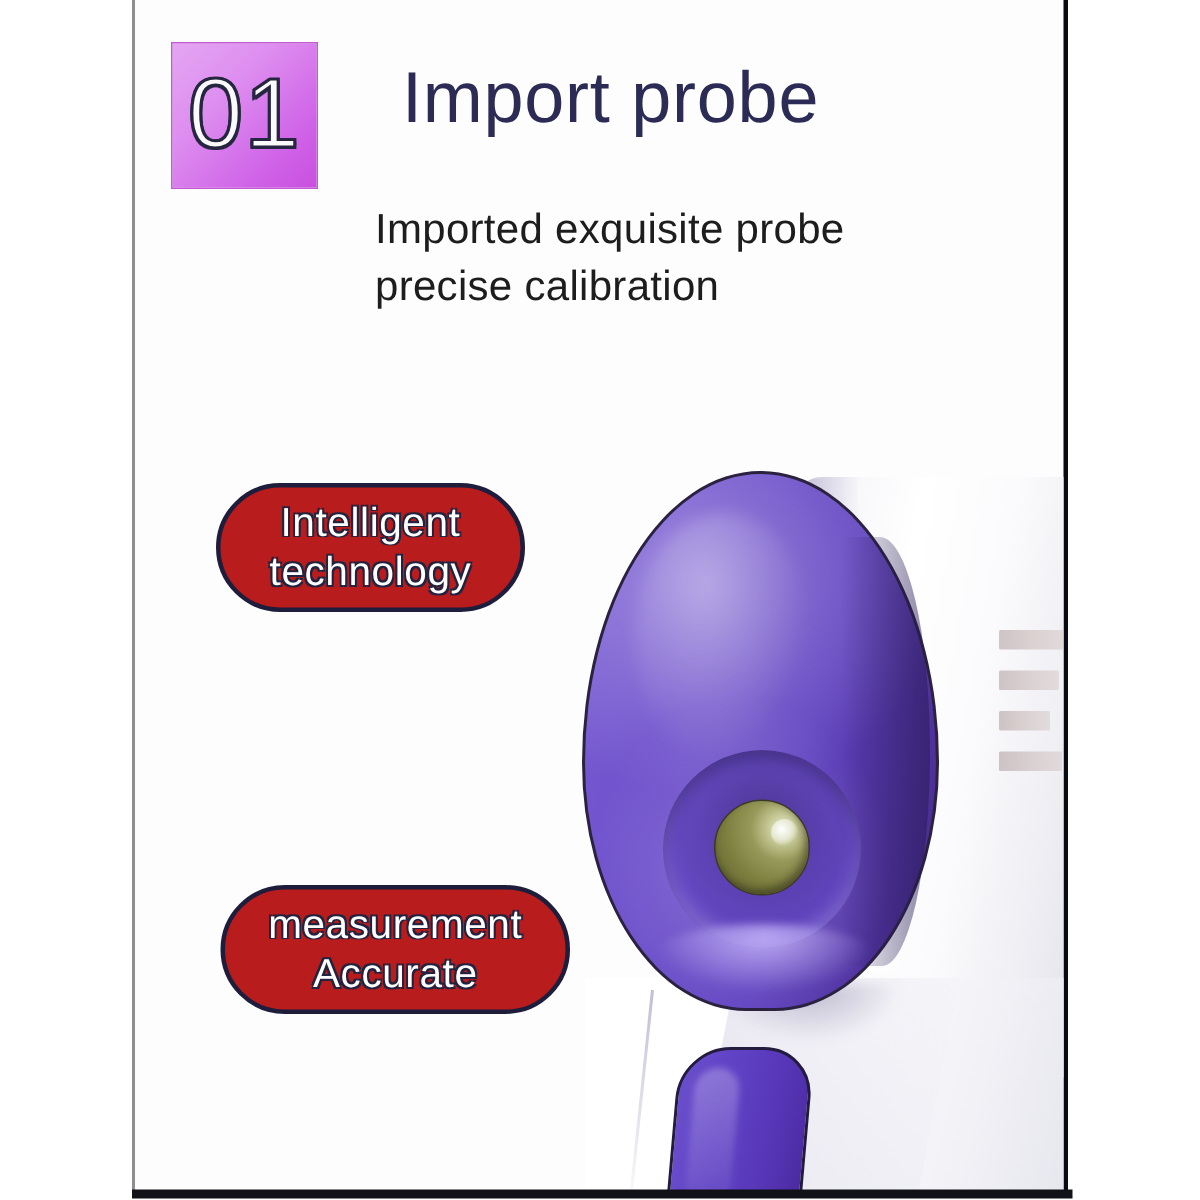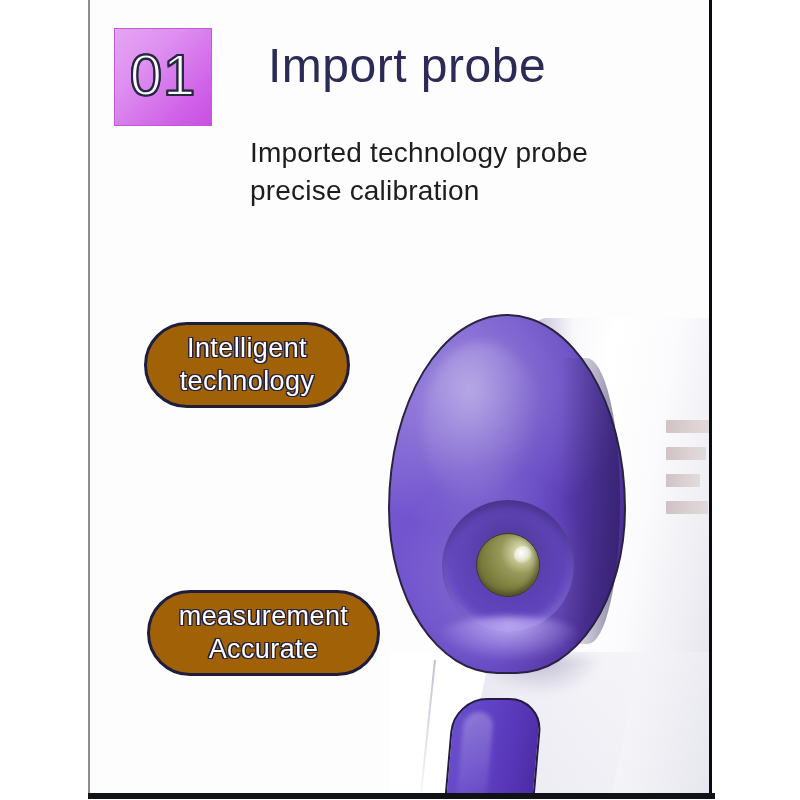--- a/index.html
+++ b/index.html
@@ -52,21 +52,21 @@
     width: 98px;
     height: 98px;
     background: linear-gradient(135deg, #e4a6f2 0%, #de8ef0 35%, #d064e8 75%, #c94fe0 100%);
     border: 1px solid #c25ad4;
     display: flex;
     align-items: center;
     justify-content: center;
     box-sizing: border-box;
   }
   .step-badge-num {
-    font-size: 58px;
+    font-size: 66px;
     font-weight: 400;
     line-height: 1;
     color: #fafafa;
     letter-spacing: 1px;
     -webkit-text-stroke: 2px #262640;
     text-shadow:
       -1px -1px 0 #2a2a46,
        1px -1px 0 #2a2a46,
       -1px  1px 0 #2a2a46,
        1px  1px 0 #2a2a46;
@@ -93,21 +93,21 @@
     font-size: 28px;
     line-height: 38px;
     color: #1d1d1d;
     letter-spacing: 0.2px;
   }
   .body-copy .line { white-space: nowrap; }
 
   
   .pill {
     position: absolute;
-    background: #a16207;
+    background: #b91c1c;
     border: 3px solid #1e1e3c;
     border-radius: 999px;
     display: flex;
     flex-direction: column;
     align-items: center;
     justify-content: center;
     box-sizing: border-box;
   }
   .pill-line {
     font-size: 27px;
@@ -349,21 +349,21 @@
 
   <div id="frame">
 
     <div class="step-badge">
       <span class="step-badge-num">01</span>
     </div>
 
     <div class="section-title">Import probe</div>
 
     <div class="body-copy">
-      <div class="line">Imported technology probe</div>
+      <div class="line">Imported exquisite probe</div>
       <div class="line">precise calibration</div>
     </div>
 
     <div class="pill" id="pill-intelligent">
       <span class="pill-line">Intelligent</span>
       <span class="pill-line">technology</span>
     </div>
 
     <div class="pill" id="pill-accurate">
       <span class="pill-line">measurement</span>

